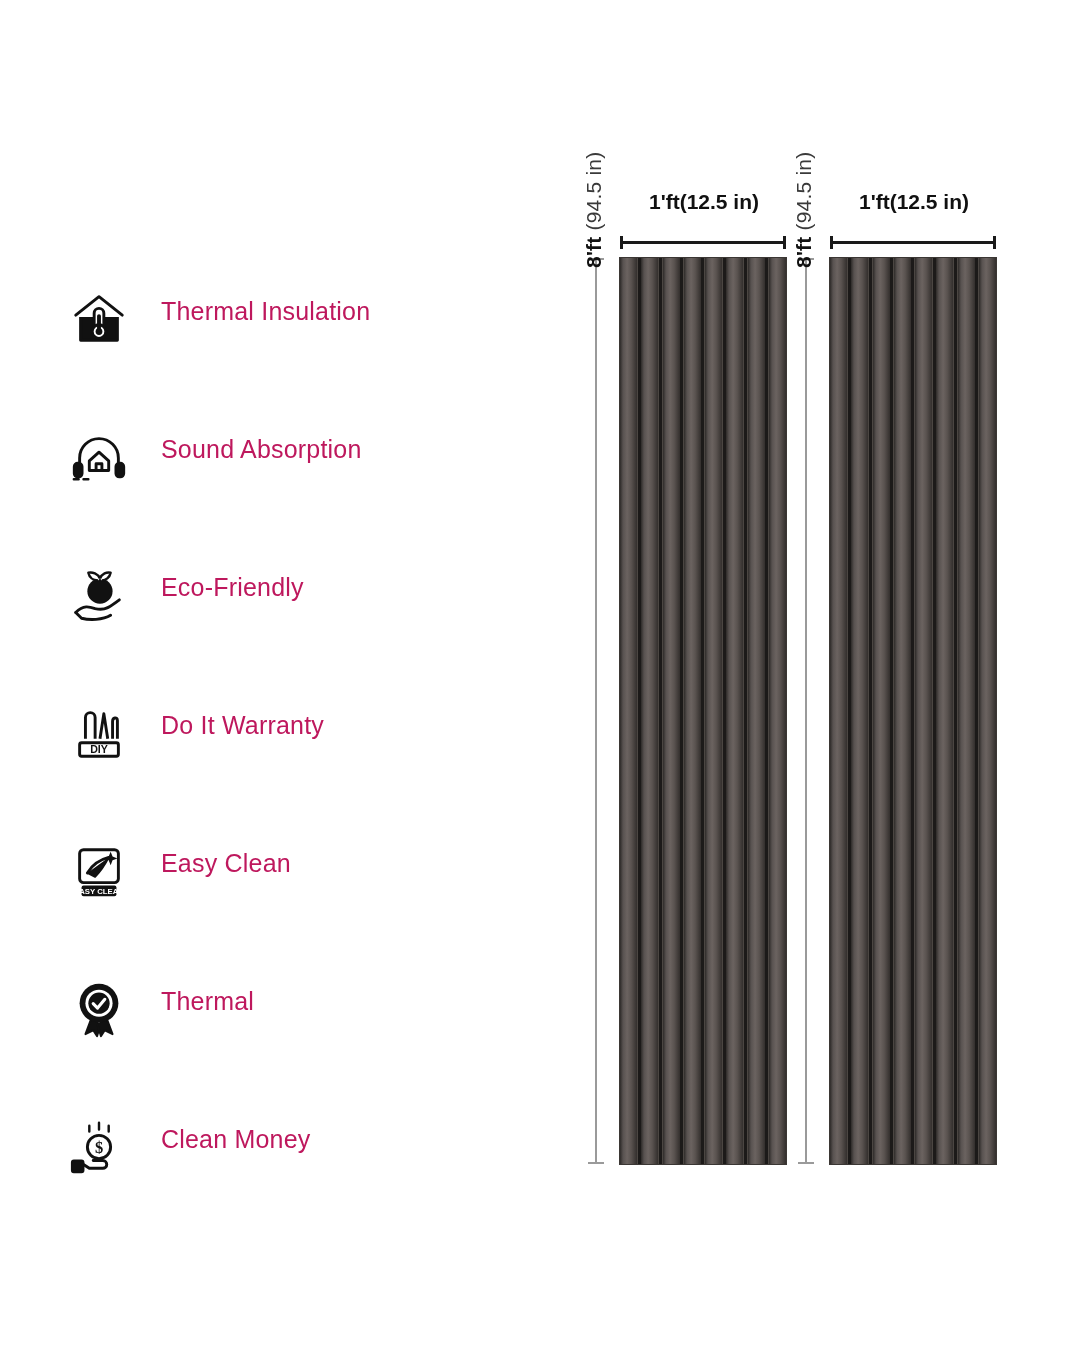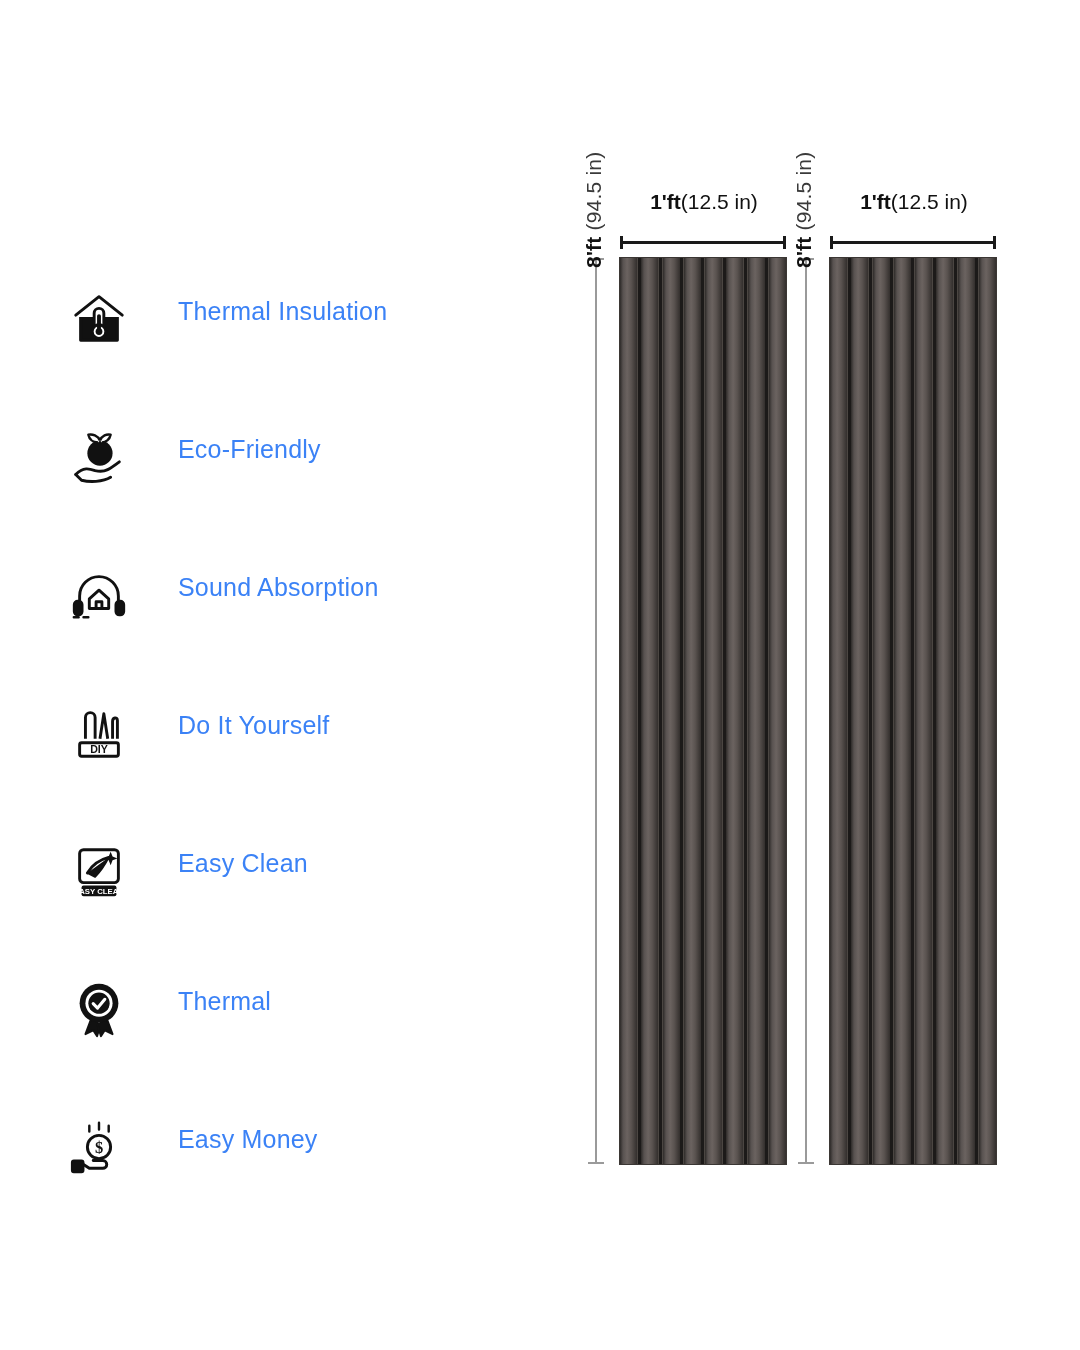--- a/index.html
+++ b/index.html
@@ -39,24 +39,24 @@
     height: 78px;
     flex: 0 0 78px;
     display: flex;
     align-items: flex-end;
     justify-content: center;
   }
   .feature-icon svg {
     display: block;
   }
   .feature-label {
-    margin-left: 40px;
+    margin-left: 23px;
     font-size: 25px;
     letter-spacing: 0.2px;
-    color: #3b82f6;
+    color: #be185d;
     white-space: nowrap;
   }
 
   
   .diagram {
     position: absolute;
     left: 600px;
     top: 190px;
     width: 440px;
     height: 990px;
@@ -74,21 +74,21 @@
     position: absolute;
     top: 0px;
     left: 0;
     width: 172px;
     text-align: center;
     font-size: 21px;
     font-weight: 700;
     color: #111;
     white-space: nowrap;
   }
-  .width-label .sub { font-weight: 400; text-align: right; }
+  .width-label .sub { font-weight: 700; text-align: right; }
 
   .width-bar {
     position: absolute;
     top: 46px;
     left: 2px;
     width: 166px;
     height: 12px;
   }
   .width-bar .line {
     position: absolute;
@@ -192,55 +192,55 @@
           <rect x="30" y="27" width="4" height="17" rx="2" fill="#111" stroke="none"></rect>
           <circle cx="32" cy="45" r="3.5" fill="#111" stroke="none"></circle>
         </svg>
       </div>
       <div class="feature-label">Thermal Insulation</div>
     </div>
 
     <div class="feature-row">
       <div class="feature-icon">
         <svg width="62" height="62" viewBox="0 0 64 64" fill="none" stroke="#111" stroke-width="3">
-          <circle cx="33" cy="28" r="13" fill="#111" stroke="none"></circle>
-          <path d="M33 15 c-2-5-8-7-12-6 1 5 5 8 10 8" fill="#fff" stroke="#111" stroke-width="2.5" stroke-linejoin="round"></path>
-          <path d="M33 15 c2-5 7-7 11-6 -1 5-5 8-9 8" fill="#fff" stroke="#111" stroke-width="2.5" stroke-linejoin="round"></path>
-          <path d="M8 50 c8-8 14-6 20-4 4 1 9 1 13-1 4-2 8-5 12-8" stroke-linecap="round"></path>
-          <path d="M8 50 l6 6 c8 2 22 2 30-3" stroke-linecap="round" stroke-linejoin="round"></path>
-        </svg>
-      </div>
-      <div class="feature-label">Eco-Friendly</div>
-    </div>
-
-    <div class="feature-row">
-      <div class="feature-icon">
-        <svg width="62" height="62" viewBox="0 0 64 64" fill="none" stroke="#111" stroke-width="3">
           <path d="M12 40 V33 a20 20 0 0 1 40 0 v7" stroke-linecap="round"></path>
           <rect x="6" y="38" width="9" height="15" rx="4" fill="#111" stroke="#111" stroke-width="2"></rect>
           <rect x="49" y="38" width="9" height="15" rx="4" fill="#111" stroke="#111" stroke-width="2"></rect>
           <path d="M22 36 L32 27 L42 36 V46 H22 Z" stroke-linejoin="round"></path>
           <path d="M29 46 V39 h6 v7" stroke-linejoin="round"></path>
           <path d="M6 55 h5 M16 55 h5" stroke-linecap="round" stroke-width="2.5"></path>
         </svg>
       </div>
       <div class="feature-label">Sound Absorption</div>
     </div>
 
     <div class="feature-row">
       <div class="feature-icon">
         <svg width="62" height="62" viewBox="0 0 64 64" fill="none" stroke="#111" stroke-width="3">
+          <circle cx="33" cy="28" r="13" fill="#111" stroke="none"></circle>
+          <path d="M33 15 c-2-5-8-7-12-6 1 5 5 8 10 8" fill="#fff" stroke="#111" stroke-width="2.5" stroke-linejoin="round"></path>
+          <path d="M33 15 c2-5 7-7 11-6 -1 5-5 8-9 8" fill="#fff" stroke="#111" stroke-width="2.5" stroke-linejoin="round"></path>
+          <path d="M8 50 c8-8 14-6 20-4 4 1 9 1 13-1 4-2 8-5 12-8" stroke-linecap="round"></path>
+          <path d="M8 50 l6 6 c8 2 22 2 30-3" stroke-linecap="round" stroke-linejoin="round"></path>
+        </svg>
+      </div>
+      <div class="feature-label">Eco-Friendly</div>
+    </div>
+
+    <div class="feature-row">
+      <div class="feature-icon">
+        <svg width="62" height="62" viewBox="0 0 64 64" fill="none" stroke="#111" stroke-width="3">
           <path d="M18 38 L18 16 a5 5 0 0 1 10 0 L28 38" stroke-linejoin="round"></path>
           <path d="M33 38 L37 12 L41 38" stroke-linejoin="round"></path>
           <path d="M46 38 V20 c0-4 5-5 5-1 v19" stroke-linejoin="round"></path>
           <rect x="12" y="42" width="40" height="14" rx="2"></rect>
           <text x="32" y="53" font-family="Liberation Sans, sans-serif" font-size="11" font-weight="bold" fill="#111" stroke="none" text-anchor="middle">DIY</text>
         </svg>
       </div>
-      <div class="feature-label">Do It Yourself</div>
+      <div class="feature-label">Do It Warranty</div>
     </div>
 
     <div class="feature-row">
       <div class="feature-icon">
         <svg width="62" height="62" viewBox="0 0 64 64" fill="none" stroke="#111" stroke-width="3">
           <rect x="12" y="10" width="40" height="34" rx="4"></rect>
           <path d="M20 34 c6-10 14-14 22-16" stroke-linecap="round"></path>
           <path d="M20 34 l8 4 c6-6 10-12 14-20" fill="#111" stroke="#111" stroke-width="2" stroke-linejoin="round"></path>
           <path d="M44 12 l2 5 5 2 -5 2 -2 5 -2-5 -5-2 5-2 z" fill="#111" stroke="none"></path>
           <rect x="14" y="47" width="36" height="11" rx="2" fill="#111" stroke="none"></rect>
@@ -267,21 +267,21 @@
     <div class="feature-row">
       <div class="feature-icon">
         <svg width="62" height="62" viewBox="0 0 64 64" fill="none" stroke="#111" stroke-width="3">
           <path d="M22 10 v6 M32 7 v7 M42 10 v6" stroke-linecap="round" stroke-width="2.5"></path>
           <circle cx="32" cy="32" r="12"></circle>
           <text x="32" y="38" font-family="Liberation Serif, serif" font-size="17" font-weight="bold" fill="#111" stroke="none" text-anchor="middle">$</text>
           <path d="M6 50 h10 l6 4 h14 a4 4 0 0 0 0-8 H26" stroke-linecap="round" stroke-linejoin="round"></path>
           <rect x="4" y="46" width="12" height="12" rx="2" fill="#111" stroke="#111" stroke-width="2"></rect>
         </svg>
       </div>
-      <div class="feature-label">Easy Money</div>
+      <div class="feature-label">Clean Money</div>
     </div>
 
   </div>
 
   <div class="diagram">
 
     <div class="panel-group g1">
       <div class="width-label">
         <span>1'ft</span><span class="sub">(12.5 in)</span>
       </div>

